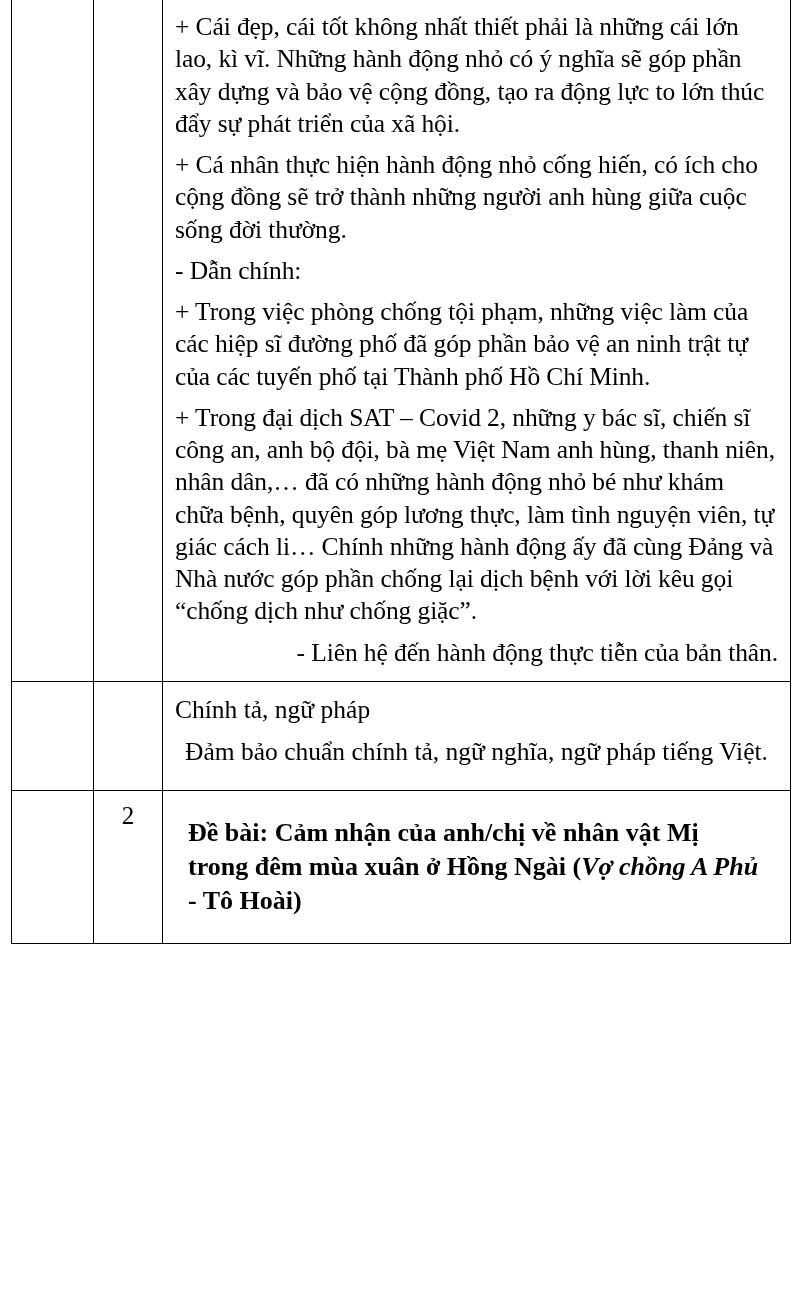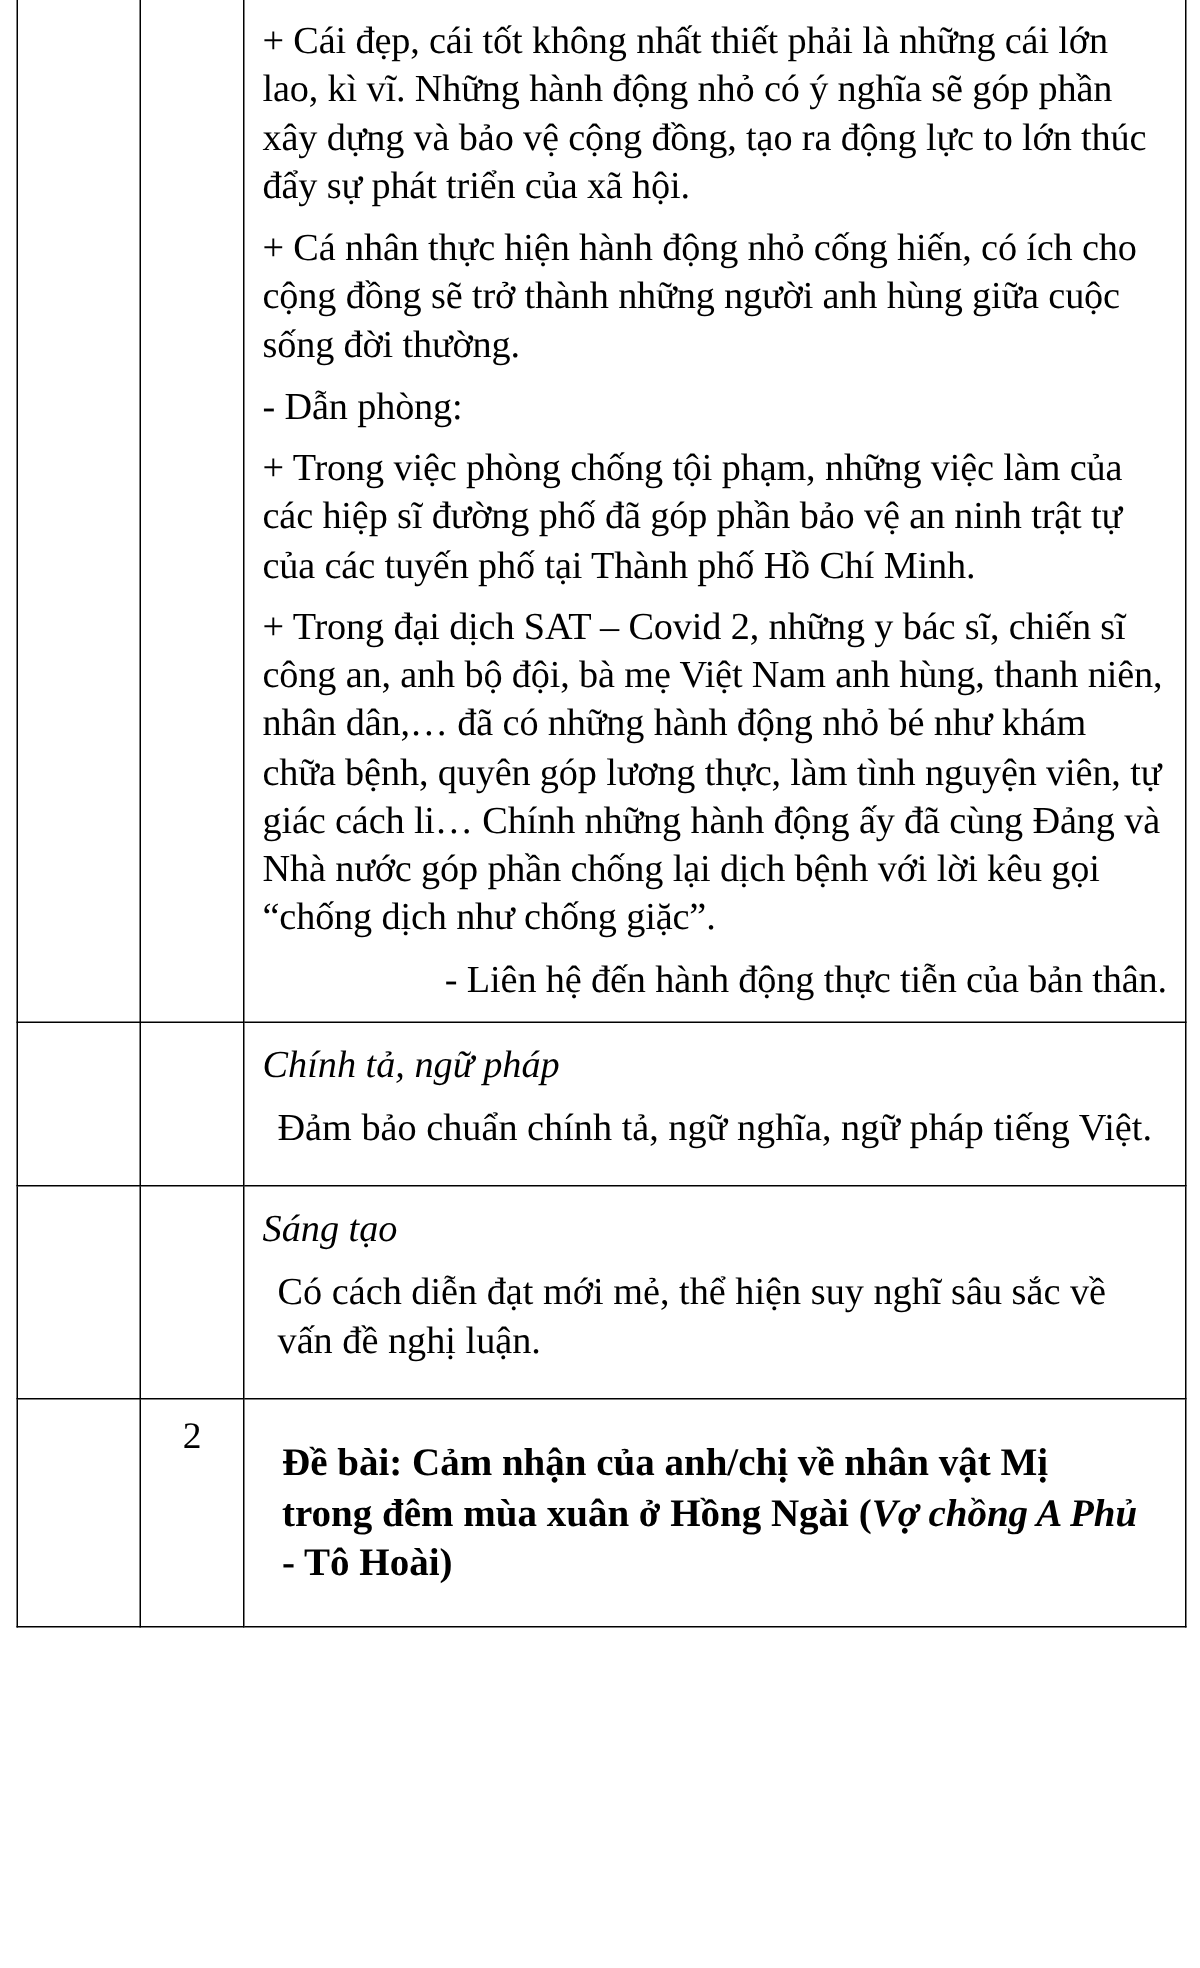--- a/index.html
+++ b/index.html
@@ -58,21 +58,20 @@
   .para {
     font-size: 25.5px;
     line-height: 1.265;
     margin: 0 0 9px 0;
     text-align: left;
     letter-spacing: -0.1px;
   }
   .para:last-child { margin-bottom: 0; text-align: right; }
 
   .crit-title {
-    font-style: italic;
     font-size: 25.5px;
     line-height: 1.26;
     margin: 0;
   }
   .crit-text {
     font-size: 25.5px;
     line-height: 1.265;
     margin: 10px;
   }
 
@@ -105,44 +104,36 @@
       <col class="col-body">
     </colgroup>
     <tbody>
 
       <tr class="clip-top">
         <td class="blank"></td>
         <td class="blank"></td>
         <td class="body-cell">
           <p class="para">+ Cái đẹp, cái tốt không nhất thiết phải là những cái lớn lao, kì vĩ. Những hành động nhỏ có ý nghĩa sẽ góp phần xây dựng và bảo vệ cộng đồng, tạo ra động lực to lớn thúc đẩy sự phát triển của xã hội.</p>
           <p class="para">+ Cá nhân thực hiện hành động nhỏ cống hiến, có ích cho cộng đồng sẽ trở thành những người anh hùng giữa cuộc sống đời thường.</p>
-          <p class="para">- Dẫn phòng:</p>
+          <p class="para">- Dẫn chính:</p>
           <p class="para">+ Trong việc phòng chống tội phạm, những việc làm của các hiệp sĩ đường phố đã góp phần bảo vệ an ninh trật tự của các tuyến phố tại Thành phố Hồ Chí Minh.</p>
           <p class="para">+ Trong đại dịch SAT – Covid 2, những y bác sĩ, chiến sĩ công an, anh bộ đội, bà mẹ Việt Nam anh hùng, thanh niên, nhân dân,… đã có những hành động nhỏ bé như khám chữa bệnh, quyên góp lương thực, làm tình nguyện viên, tự giác cách li… Chính những hành động ấy đã cùng Đảng và Nhà nước góp phần chống lại dịch bệnh với lời kêu gọi “chống dịch như chống giặc”.</p>
           <p class="para">- Liên hệ đến hành động thực tiễn của bản thân.</p>
         </td>
       </tr>
 
       <tr>
         <td class="blank"></td>
         <td class="blank"></td>
         <td class="body-cell">
           <p class="crit-title">Chính tả, ngữ pháp</p>
           <p class="crit-text">Đảm bảo chuẩn chính tả, ngữ nghĩa, ngữ pháp tiếng Việt.</p>
         </td>
       </tr>
 
-      <tr>
-        <td class="blank"></td>
-        <td class="blank"></td>
-        <td class="body-cell">
-          <p class="crit-title">Sáng tạo</p>
-          <p class="crit-text">Có cách diễn đạt mới mẻ, thể hiện suy nghĩ sâu sắc về vấn đề nghị luận.</p>
-        </td>
-      </tr>
 
       <tr>
         <td class="blank"></td>
         <td class="num-cell">2</td>
         <td class="body-cell">
           <p class="topic"><span>Đề bài: Cảm nhận của anh/chị về nhân vật Mị trong đêm mùa xuân ở Hồng Ngài (</span><span class="work-title">Vợ chồng A Phủ</span><span> - Tô Hoài)</span></p>
         </td>
       </tr>
 
 

